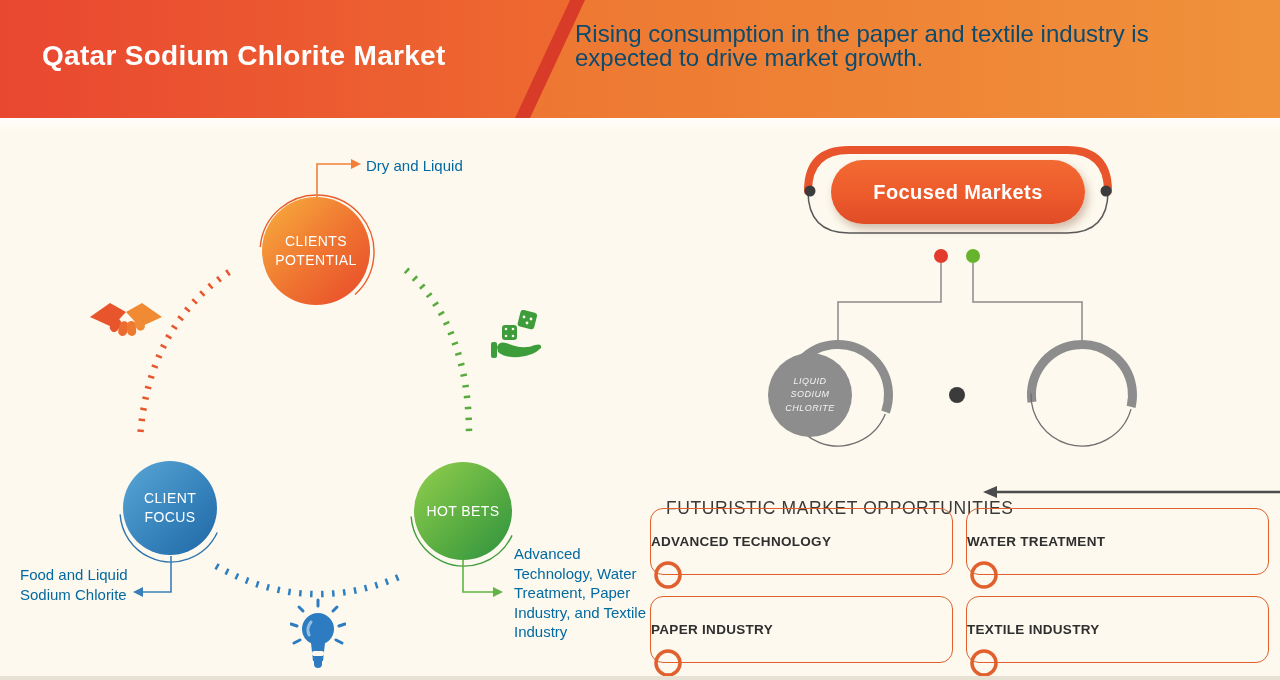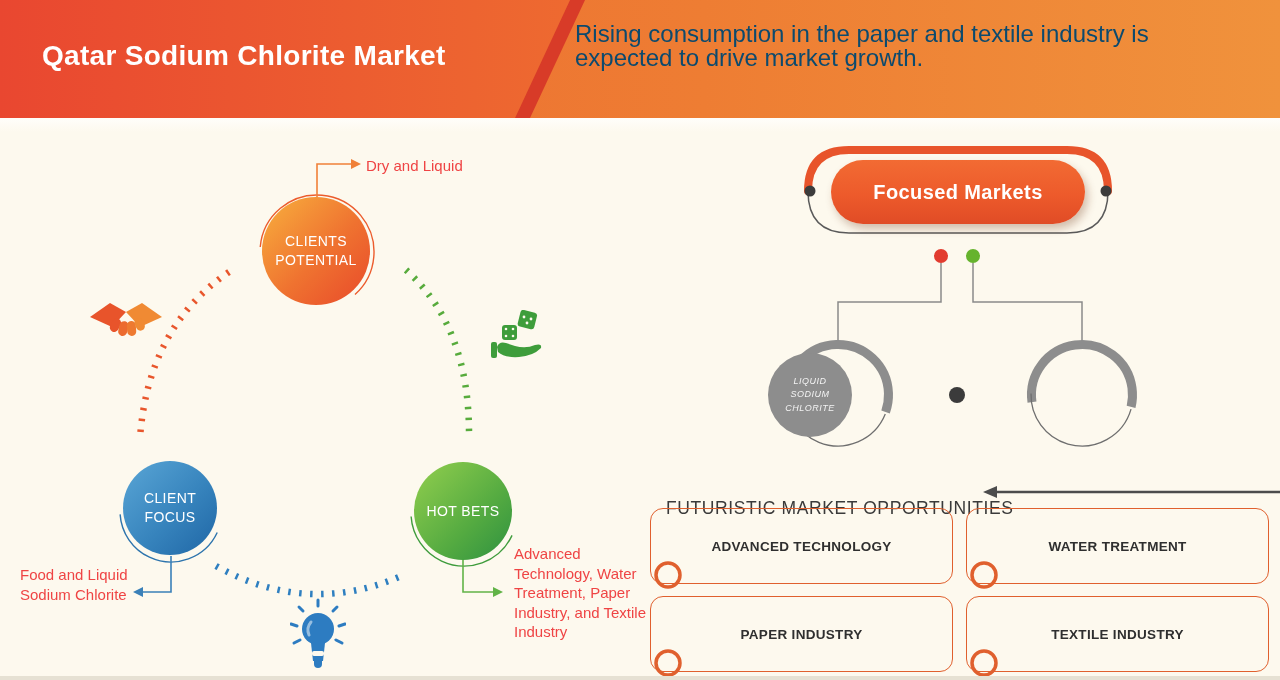--- a/index.html
+++ b/index.html
@@ -25,41 +25,41 @@
   
   .node{position:absolute;border-radius:50%;display:flex;align-items:center;justify-content:center;
     text-align:center;color:#fff;font-weight:500;letter-spacing:.4px;line-height:1.35;}
   .node-clients{left:262px;top:197px;width:108px;height:108px;font-size:14px;
     background:linear-gradient(135deg,#f8b03e 0%,#ef7230 55%,#e8492a 100%);align-items:center;}
   .node-focus{left:123px;top:461px;width:94px;height:94px;font-size:14px;
     background:linear-gradient(135deg,#5aa6d6 0%,#3784bd 55%,#1f66a5 100%);}
   .node-hotbets{left:414px;top:462px;width:98px;height:98px;font-size:14px;
     background:linear-gradient(135deg,#93cf4e 0%,#55ab41 60%,#2e9140 100%);}
 
-  .callout{position:absolute;color:#ef4444;font-size:15px;line-height:19.5px;}
+  .callout{position:absolute;color:#0369a1;font-size:15px;line-height:19.5px;}
   .callout-dry{left:366px;top:156px;white-space:nowrap;}
   .callout-food{left:20px;top:565px;width:122px;}
   .callout-hotbets{left:514px;top:544px;width:138px;}
 
   
   .focused-pill{position:absolute;left:831px;top:160px;width:254px;height:64px;border-radius:32px;
     background:linear-gradient(180deg,#f26b33 0%,#ed5a2b 55%,#e04c26 100%);
     box-shadow:3px 5px 9px rgba(110,50,15,.30);
     display:flex;align-items:center;justify-content:center;color:#fff;font-size:20px;font-weight:bold;letter-spacing:.4px;}
   .gray-node{position:absolute;width:84px;height:84px;border-radius:50%;background:#8d8d8d;
     display:flex;align-items:center;justify-content:center;text-align:center;
     color:#f3f3f3;font-size:9px;letter-spacing:.5px;line-height:1.5;padding:6px;}
   .gray-node-left{left:768px;top:353px;font-style:italic;}
   .gray-node-right{left:1040px;top:353px;}
 
   
   .opps-heading{position:absolute;left:650px;top:482px;margin:16px;color:#3a3a3a;font-size:17.5px;
     font-weight:500;letter-spacing:.6px;}
-  .opp-box{position:absolute;width:303px;height:76px;border:1.5px solid #e0602e;border-radius:13px;
-    display:flex;align-items:center;justify-content:center;color:#2f2f2f;font-size:13.5px;
+  .opp-box{position:absolute;width:303px;height:67px;border:1.5px solid #e0602e;border-radius:13px;
+    display:flex;align-items:center;justify-content:flex-start;color:#2f2f2f;font-size:13.5px;
     font-weight:600;letter-spacing:.3px;}
   .opp-box-1{left:650px;top:508px;}
   .opp-box-2{left:966px;top:508px;}
   .opp-box-3{left:650px;top:596px;}
   .opp-box-4{left:966px;top:596px;}
 
   .icon{position:absolute;}
   .icon-handshake{left:90px;top:293px;}
   .icon-dice{left:489px;top:310px;}
   .icon-bulb{left:290px;top:598px;}

